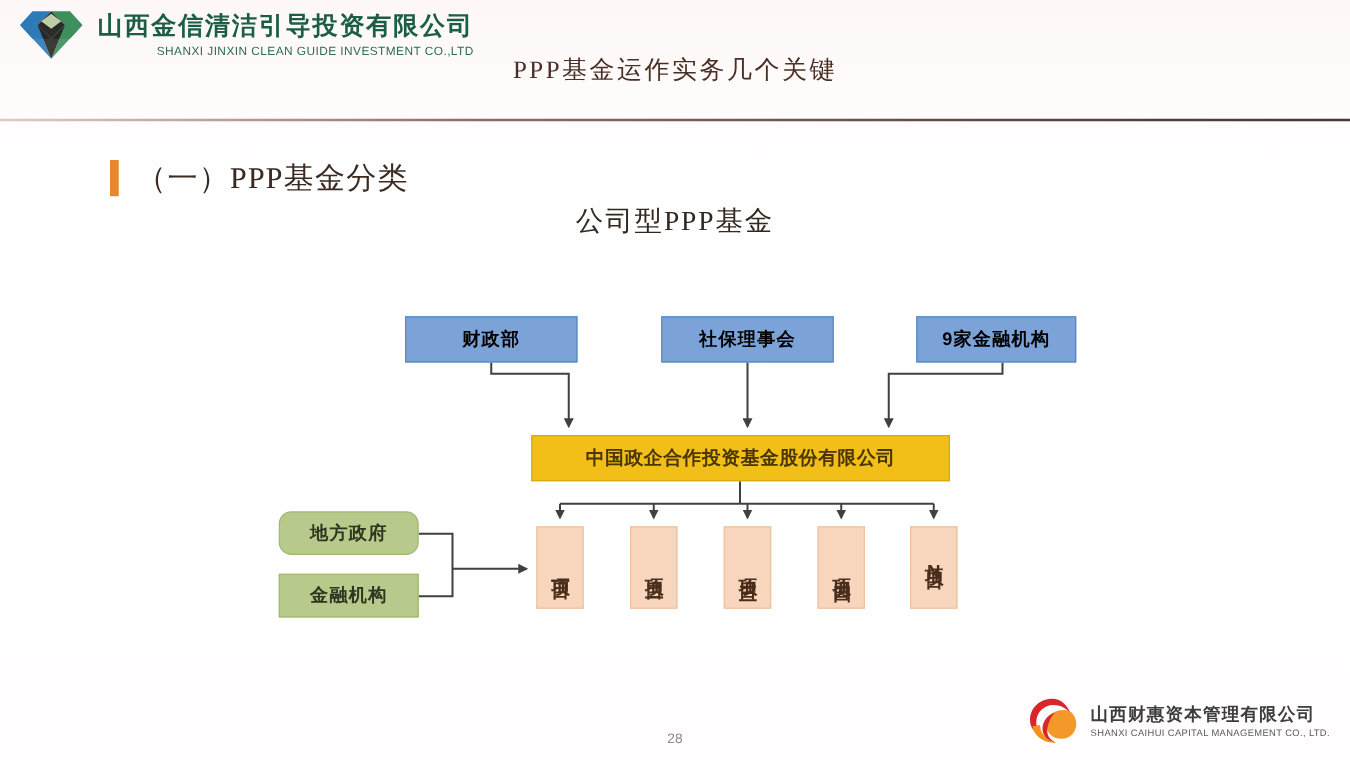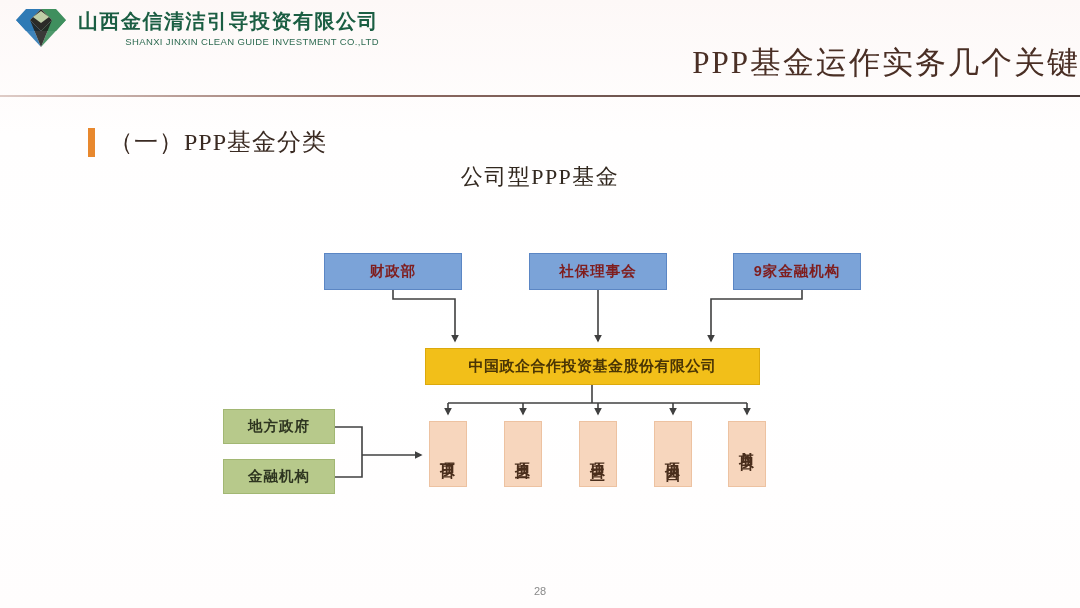--- a/index.html
+++ b/index.html
@@ -48,22 +48,22 @@
     font-size: 9.5px;
     color: #2e6b52;
     letter-spacing: 0.35px;
     margin-top: 3px;
     text-align: right;
   }
   .slide-title {
     position: absolute;
     left: 0; top: 42px;
     width: 1080px;
-    text-align: right;
-    font-size: 31px;
+    text-align: center;
+    font-size: 20px;
     color: #4a2f25;
     letter-spacing: 2px;
     white-space: nowrap;
   }
   .title-rule {
     position: absolute;
     left: 0; top: 95px;
     width: 1080px; height: 2px;
     background: linear-gradient(90deg, #d9c3bd 0%, #7d5248 35%, #3b2622 75%, #241513 100%);
     opacity: .85;
@@ -112,21 +112,21 @@
     display: flex;
     align-items: center;
     justify-content: center;
     font-family: "Liberation Sans", "DejaVu Sans", sans-serif;
     font-weight: bold;
     text-align: center;
   }
   .node-blue {
     background: #7ba3d8;
     border: 1px solid #5b86c4;
-    color: #7f1d1d;
+    color: #000000;
     font-size: 14.5px;
     letter-spacing: 1px;
     height: 37px;
   }
   .node-yellow {
     background: #f2bf19;
     border: 1px solid #dca90c;
     color: #4a3505;
     font-size: 15px;
     letter-spacing: .5px;
@@ -260,21 +260,21 @@
     <span>社保理事会</span>
   </div>
   <div class="node node-blue" style="left:733px; top:253px; width:128px;">
     <span>9家金融机构</span>
   </div>
 
   <div class="node node-yellow" style="left:425px; top:348px; width:335px;">
     <span>中国政企合作投资基金股份有限公司</span>
   </div>
 
-  <div class="node node-green" style="left:223px; top:409px; width:112px;">
+  <div class="node node-green" style="left:223px; top:409px; width:112px;border-radius:10px;">
     <span>地方政府</span>
   </div>
   <div class="node node-green" style="left:223px; top:459px; width:112px;">
     <span>金融机构</span>
   </div>
 
   <div class="node node-peach" style="left:429px; top:421px; width:38px; height:66px;">
     <span>项目一</span>
   </div>
   <div class="node node-peach" style="left:504px; top:421px; width:38px; height:66px;">
@@ -285,14 +285,31 @@
   </div>
   <div class="node node-peach" style="left:654px; top:421px; width:38px; height:66px;">
     <span>项目四</span>
   </div>
   <div class="node node-peach" style="left:728px; top:421px; width:38px; height:66px;">
     <span>项目N</span>
   </div>
 
   <div class="page-number">28</div>
 
+  <div class="footer-brand">
+    <div class="footer-mark">
+      <svg width="42" height="42" viewBox="0 0 42 42">
+        <path d="M21 3 C10 3 3 11 3 20 C3 27 8 32 14 32 C10 30 8 26 8 22
+                 C8 14 14 8 22 8 C28 8 33 11 36 16 C33 8 28 3 21 3 Z" fill="#d8262a"></path>
+        <path d="M30 12 C22 12 16 17 16 24 C16 30 21 35 28 35
+                 C36 35 40 29 40 23 C40 17 36 12 30 12 Z" fill="#f3921f" opacity=".95"></path>
+        <path d="M23 14 C17 16 13 21 13 27 C13 33 18 38 24 38
+                 C18 36 16 31 17 26 C18 21 20 17 23 14 Z" fill="#d8262a"></path>
+        <path d="M11 24 C11 31 17 37 24 38 C15 39 6 33 5 25 Z" fill="#f3921f"></path>
+      </svg>
+    </div>
+    <div>
+      <div class="footer-text-cn">山西财惠资本管理有限公司</div>
+      <div class="footer-text-en">SHANXI CAIHUI CAPITAL MANAGEMENT CO., LTD.</div>
+    </div>
+  </div>
 
 </div>
 
 </body></html>

